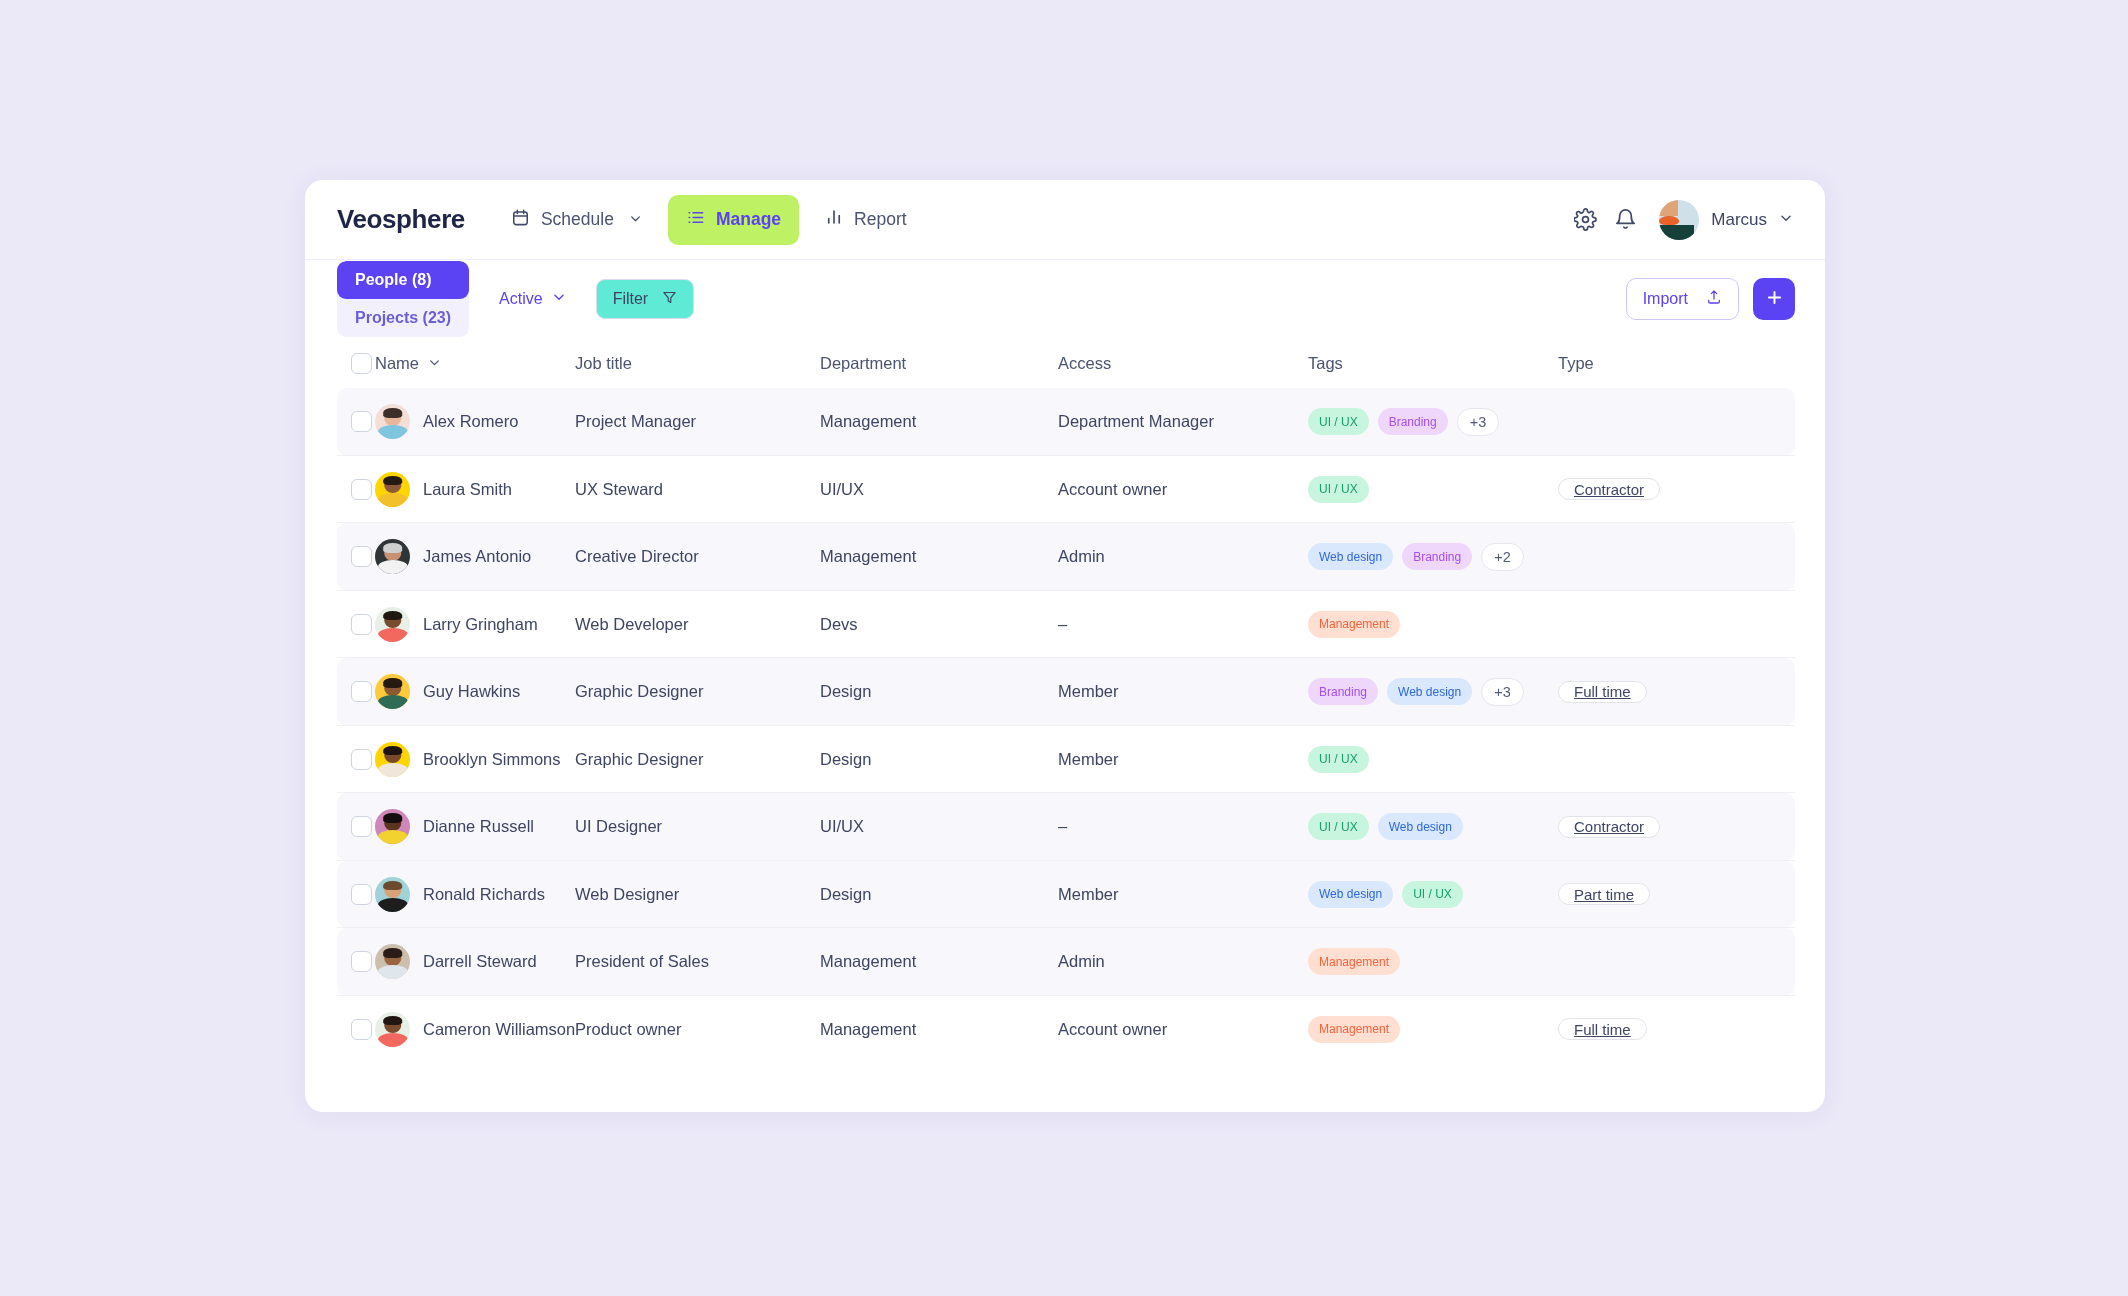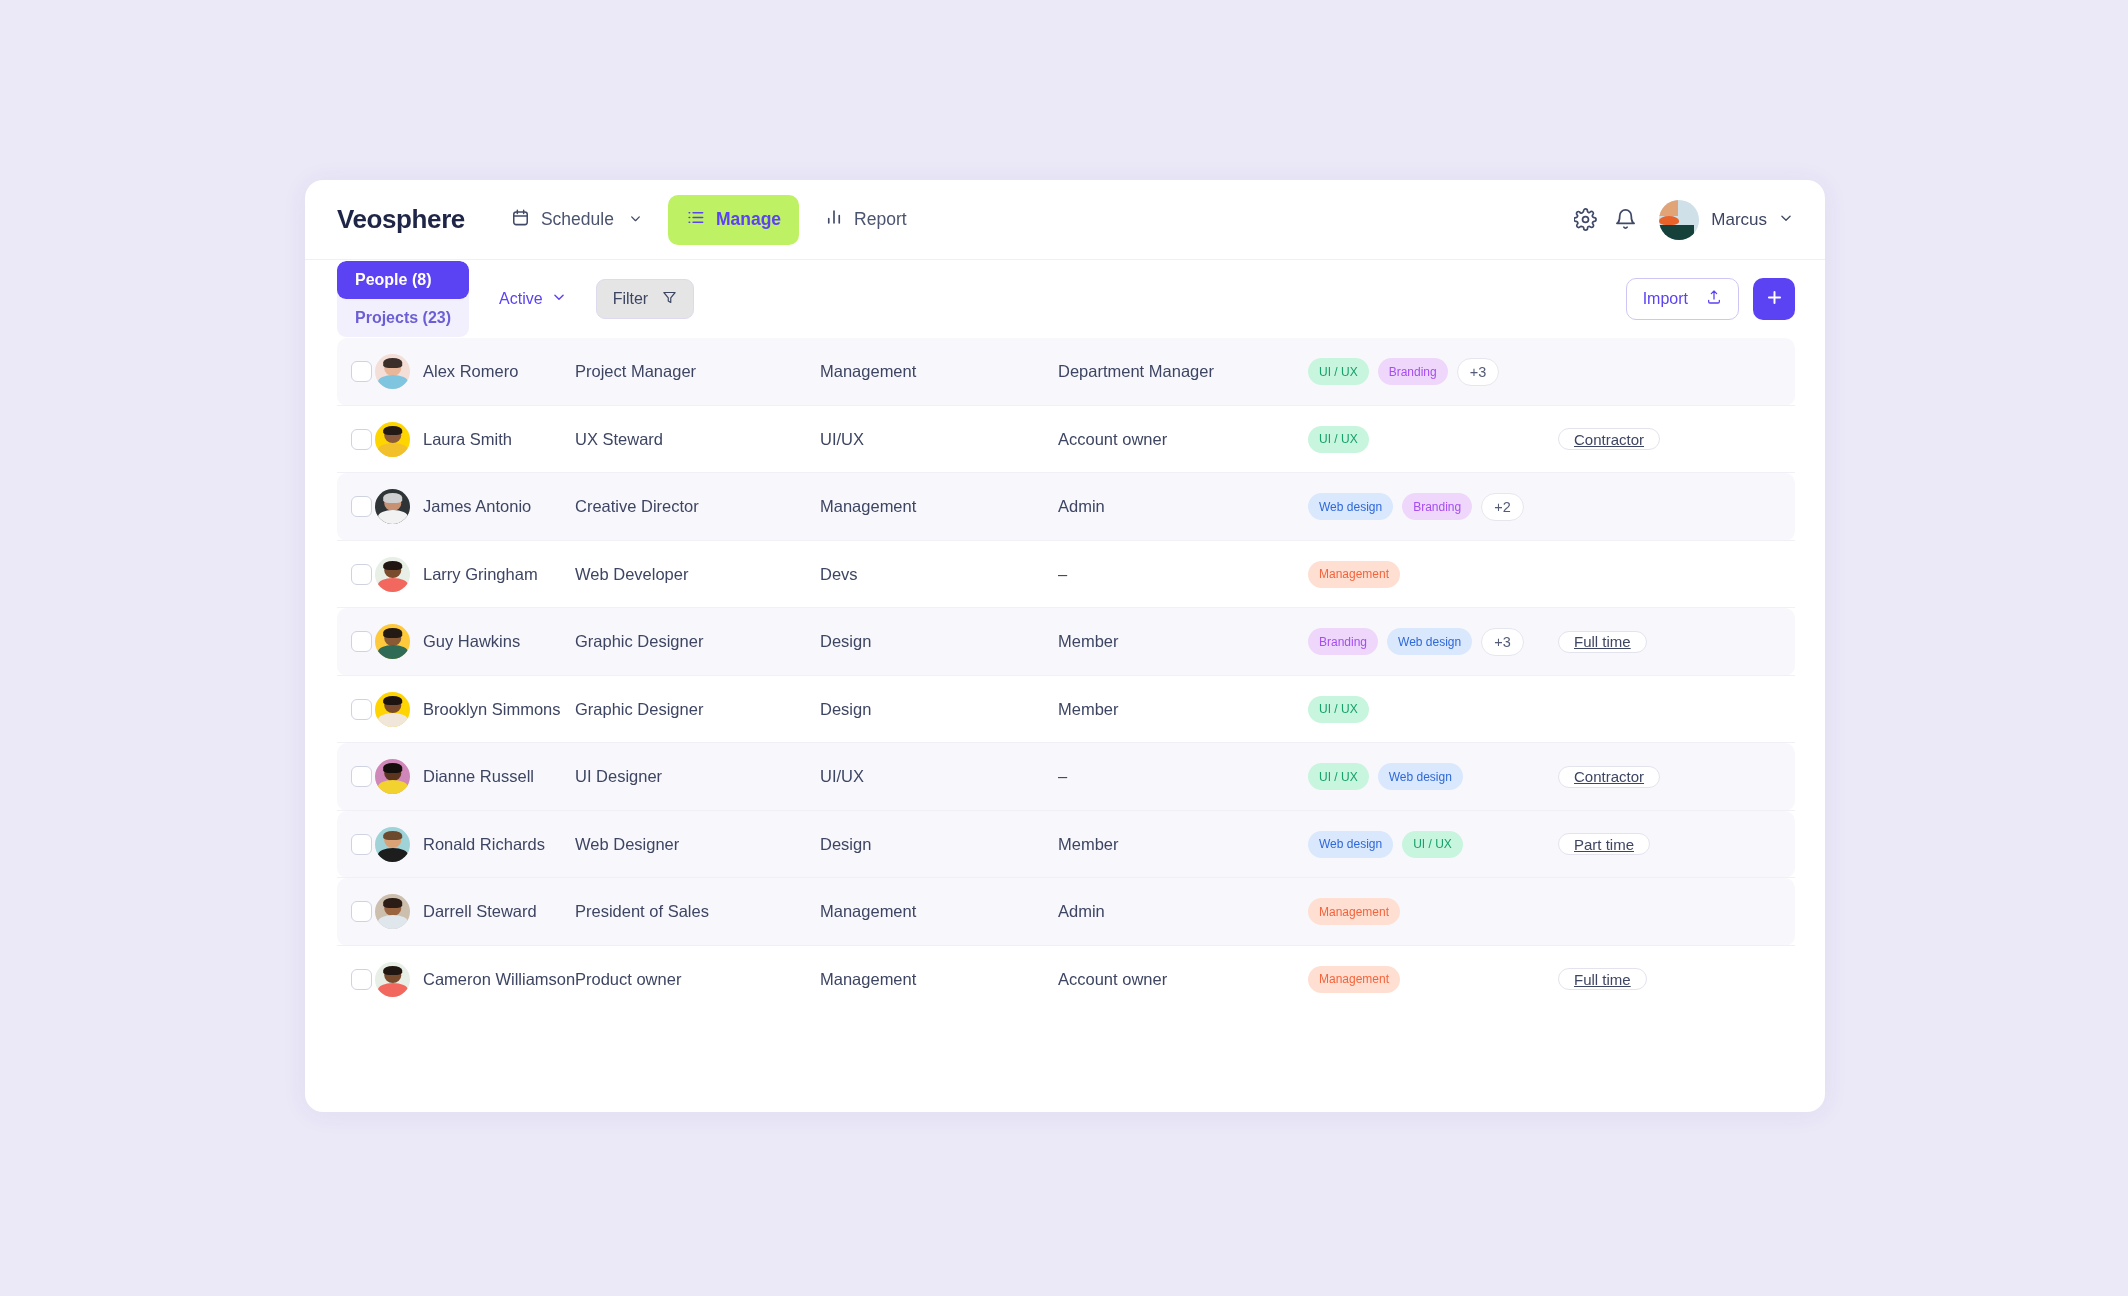--- a/index.html
+++ b/index.html
@@ -80,21 +80,21 @@
   .seg.on { background: #5b42f3; color: #ffffff; }
   .dropbtn {
     display: flex; align-items: center; gap: 9px;
     margin-left: 22px; height: 38px; padding: 0 8px;
     font-size: 16px; color: #5b42f3; font-weight: 500; cursor: pointer;
   }
   .outline-btn {
     display: flex; align-items: center; gap: 14px;
     height: 40px; padding: 0 16px;
     border: 1px solid #ded9ef; border-radius: 9px;
-    font-size: 16px; color: #3d4563; cursor: pointer; background: #e5e5e5;
+    font-size: 16px; color: #3d4563; cursor: pointer; background: #5eead4;
   }
   .import-btn {
     display: flex; align-items: center; gap: 18px;
     height: 42px; padding: 0 16px;
     border: 1px solid #cfc6f5; border-radius: 10px;
     font-size: 16px; color: #5b42f3; font-weight: 500; cursor: pointer;
     background: #fff;
   }
   .add-btn {
     width: 42px; height: 42px; margin-left: 14px;
@@ -279,20 +279,38 @@
         <span>
           <svg width="19" height="19" viewBox="0 0 24 24" fill="none" stroke="#ffffff" stroke-width="2.5" stroke-linecap="round">
               <path d="M12 5v14M5 12h14"></path>
             </svg>
         </span>
       </div>
     </div>
 
     <div class="table">
 
+      <div class="row head">
+        <div class="c-check">
+          <div class="checkbox"></div>
+        </div>
+        <div class="c c-name">
+          <span>Name</span>
+          <span style="margin-left:-4px">
+            <svg width="13" height="13" viewBox="0 0 24 24" fill="none" stroke="#4a5370" stroke-width="2.3" stroke-linecap="round" stroke-linejoin="round">
+                <path d="M5 9l7 7 7-7"></path>
+              </svg>
+          </span>
+        </div>
+        <div class="c c-job">Job title</div>
+        <div class="c c-dept">Department</div>
+        <div class="c c-acc">Access</div>
+        <div class="c c-tags">Tags</div>
+        <div class="c c-type">Type</div>
+      </div>
 
       <div id="rows">
           <div class="row zebra divider">
     <div class="c-check">
       <div class="checkbox"></div>
     </div>
     <div class="c-name">
       <div class="av">
         <div class="bg" style="background:#f3ded8"></div>
         <div class="hd" style="top:18%;width:50%;height:44%;background:#e8b79a"></div>

